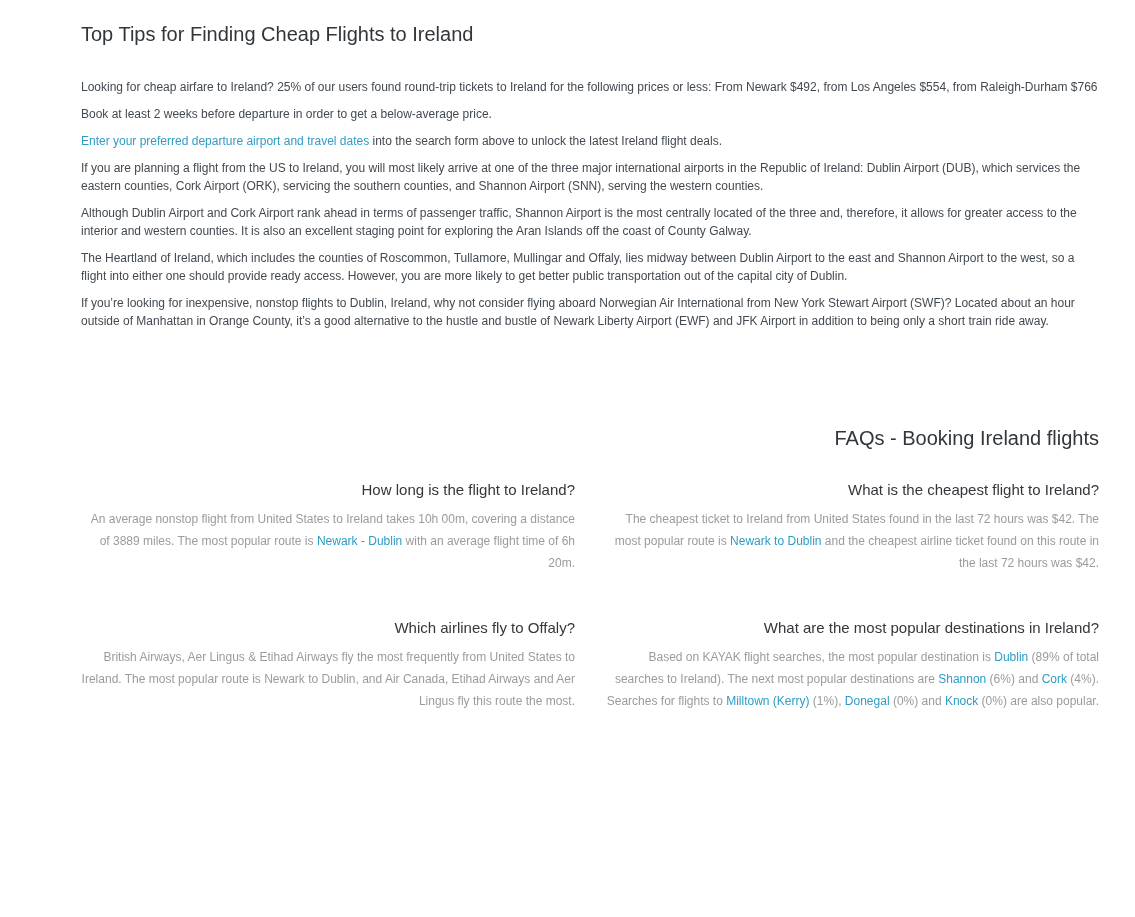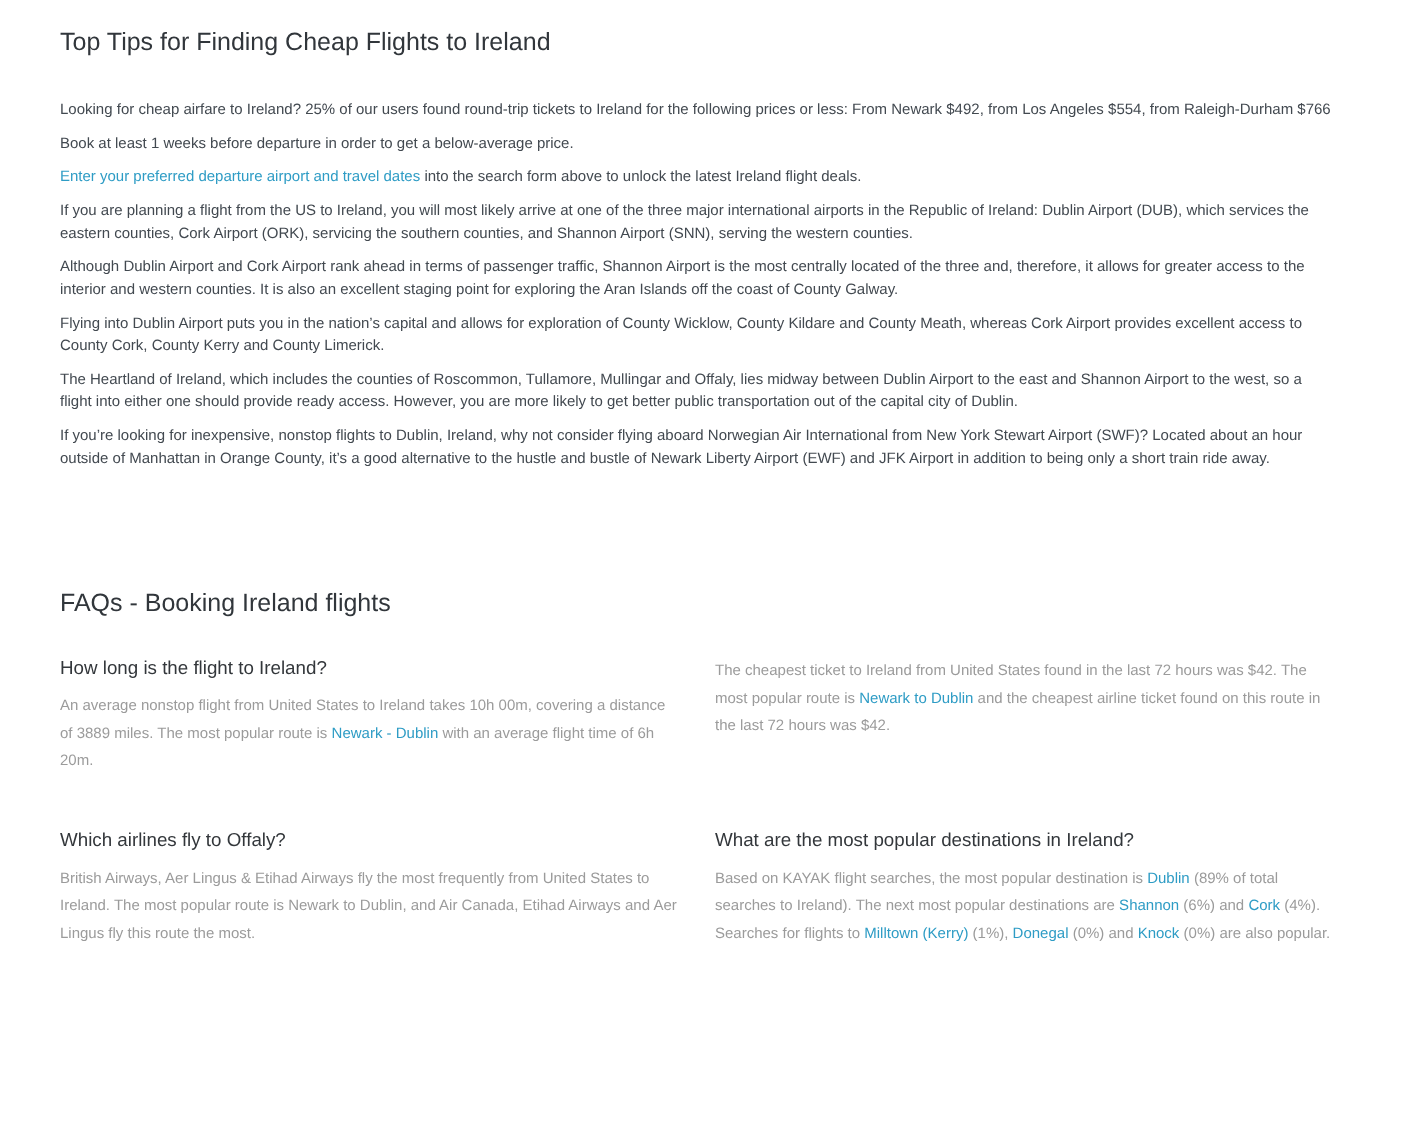--- a/index.html
+++ b/index.html
@@ -14,21 +14,21 @@
   html,body{margin:0;padding:0;background:var(--bg);}
   body{
     font-family:"Liberation Sans", sans-serif;
     width:1135px;
     height:917px;
     overflow:hidden;
     -webkit-font-smoothing:antialiased;
   }
   .page{
     width:1018px;
-    margin-left:48px;
+    margin-left:81px;
   }
   .section-title{
     font-size:20px;
     line-height:24px;
     font-weight:400;
     color:var(--heading);
     margin:0;
   }
   .tips .section-title{
     margin-top:22px;
@@ -40,20 +40,21 @@
     color:var(--body);
     margin:0 0 9px 0;
   }
   a.link{
     color:var(--link);
     text-decoration:none;
     cursor:pointer;
   }
   .faqs{
     margin-top:96px;
+    text-align:right;
   }
   .faqs .section-title{
     margin-bottom:30px;
   }
   .faq-grid{
     display:grid;
     grid-template-columns:1fr 1fr;
     column-gap:30px;
     row-gap:44px;
   }
@@ -72,39 +73,39 @@
   }
 </style>
 </head>
 <body>
 
 <div class="page">
 
   <section class="tips">
     <h2 class="section-title">Top Tips for Finding Cheap Flights to Ireland</h2>
     <p>Looking for cheap airfare to Ireland? 25% of our users found round-trip tickets to Ireland for the following prices or less: From Newark $492, from Los Angeles $554, from Raleigh-Durham $766</p>
-    <p>Book at least 1 weeks before departure in order to get a below-average price.</p>
+    <p>Book at least 2 weeks before departure in order to get a below-average price.</p>
     <p><a class="link" href="#">Enter your preferred departure airport and travel dates</a> into the search form above to unlock the latest Ireland flight deals.</p>
     <p>If you are planning a flight from the US to Ireland, you will most likely arrive at one of the three major international airports in the Republic of Ireland: Dublin Airport (DUB), which services the eastern counties, Cork Airport (ORK), servicing the southern counties, and Shannon Airport (SNN), serving the western counties.</p>
     <p>Although Dublin Airport and Cork Airport rank ahead in terms of passenger traffic, Shannon Airport is the most centrally located of the three and, therefore, it allows for greater access to the interior and western counties. It is also an excellent staging point for exploring the Aran Islands off the coast of County Galway.</p>
-    <p>Flying into Dublin Airport puts you in the nation’s capital and allows for exploration of County Wicklow, County Kildare and County Meath, whereas Cork Airport provides excellent access to County Cork, County Kerry and County Limerick.</p>
     <p>The Heartland of Ireland, which includes the counties of Roscommon, Tullamore, Mullingar and Offaly, lies midway between Dublin Airport to the east and Shannon Airport to the west, so a flight into either one should provide ready access. However, you are more likely to get better public transportation out of the capital city of Dublin.</p>
     <p>If you’re looking for inexpensive, nonstop flights to Dublin, Ireland, why not consider flying aboard Norwegian Air International from New York Stewart Airport (SWF)? Located about an hour outside of Manhattan in Orange County, it’s a good alternative to the hustle and bustle of Newark Liberty Airport (EWF) and JFK Airport in addition to being only a short train ride away.</p>
   </section>
 
   <section class="faqs">
     <h2 class="section-title">FAQs - Booking Ireland flights</h2>
     <div class="faq-grid">
 
       <div class="faq-item">
         <h3 class="faq-question">How long is the flight to Ireland?</h3>
         <p class="faq-answer">An average nonstop flight from United States to Ireland takes 10h 00m, covering a distance of 3889 miles. The most popular route is <a class="link" href="#">Newark - Dublin</a> with an average flight time of 6h 20m.</p>
       </div>
 
       <div class="faq-item">
+        <h3 class="faq-question">What is the cheapest flight to Ireland?</h3>
         <p class="faq-answer">The cheapest ticket to Ireland from United States found in the last 72 hours was $42. The most popular route is <a class="link" href="#">Newark to Dublin</a> and the cheapest airline ticket found on this route in the last 72 hours was $42.</p>
       </div>
 
       <div class="faq-item">
         <h3 class="faq-question">Which airlines fly to Offaly?</h3>
         <p class="faq-answer">British Airways, Aer Lingus &amp; Etihad Airways fly the most frequently from United States to Ireland. The most popular route is Newark to Dublin, and Air Canada, Etihad Airways and Aer Lingus fly this route the most.</p>
       </div>
 
       <div class="faq-item">
         <h3 class="faq-question">What are the most popular destinations in Ireland?</h3>

